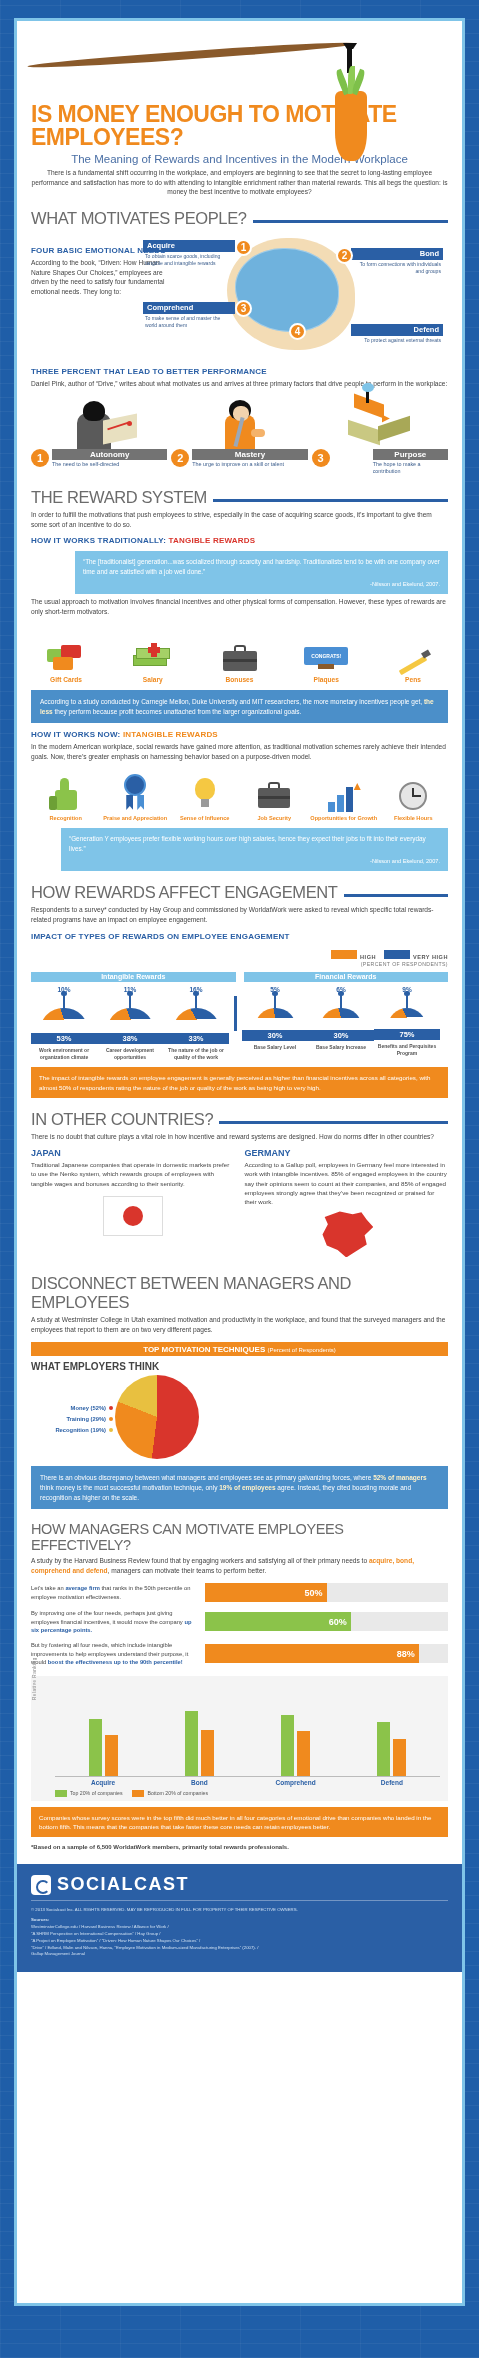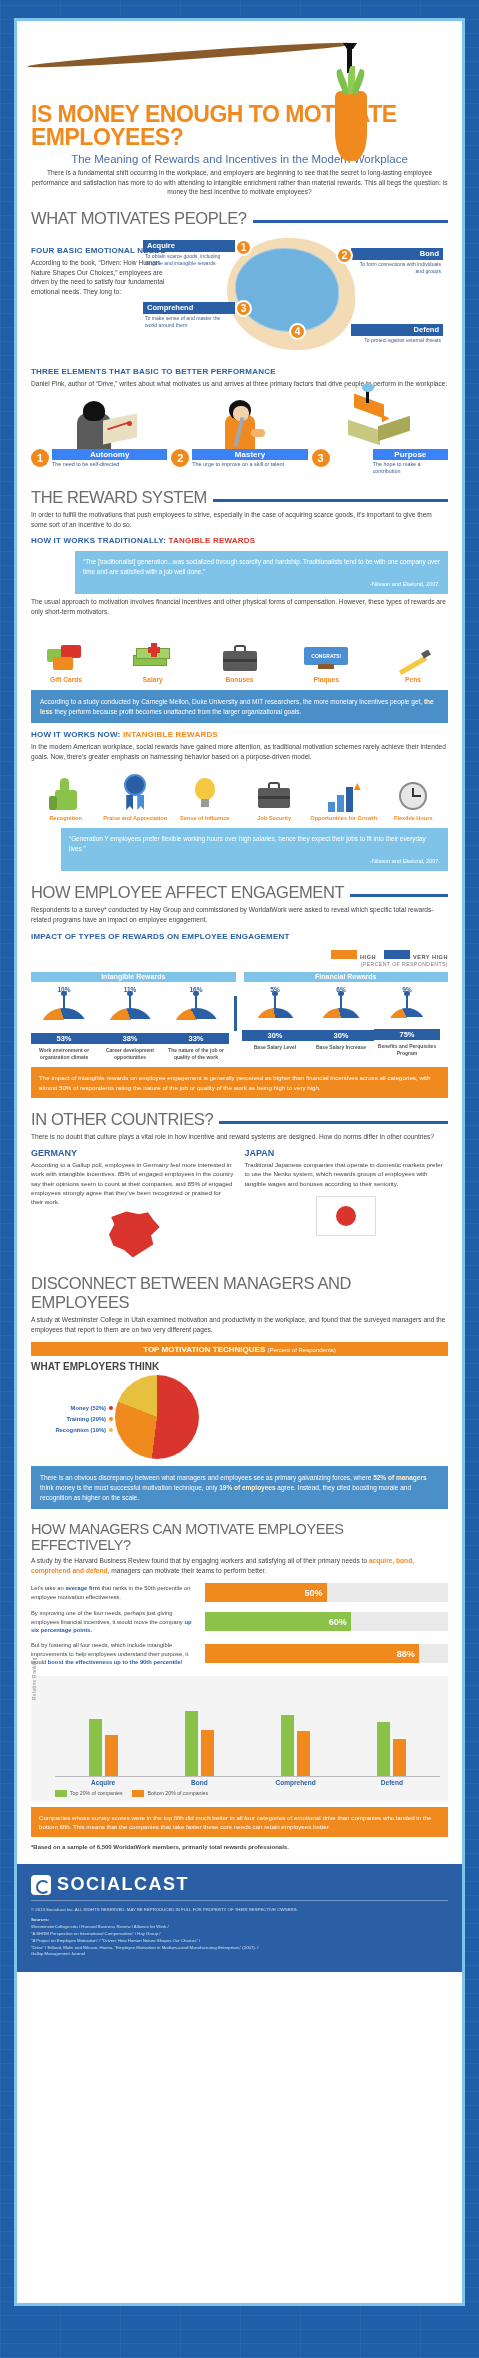--- a/index.html
+++ b/index.html
@@ -74,21 +74,21 @@
   
   .three { display: flex; gap: 4px; margin-top: 6px; }
   .three .cell { flex: 1; position: relative; }
   .three .art { height: 54px; display: flex; align-items: flex-end; justify-content: center; }
   .three .cap { display: flex; align-items: flex-start; gap: 3px; }
   .three .cnum {
     width: 18px; height: 18px; border-radius: 50%; background: #f08a1e; color: #fff;
     font-size: 11px; font-weight: bold; display: flex; align-items: center;
     justify-content: center; flex: 0 0 18px;
   }
-  .three .cbar { background: #3b82f6; color: #fff; font-size: 8px; font-weight: bold; padding: 1px 6px; text-align: center; }
+  .three .cbar { background: #737373; color: #fff; font-size: 8px; font-weight: bold; padding: 1px 6px; text-align: center; }
   .three .cdesc { font-size: 5.4px; color: #3b5d8c; line-height: 1.35; margin-top: 1.5px; }
 
   
   .quote {
     background: #7fc4e8; color: #fff; font-size: 6.4px; line-height: 1.5;
     padding: 6px 8px; margin-top: 6px; font-style: normal;
   }
   .quote .src { display: block; text-align: right; font-size: 5.6px; margin-top: 3px; }
   .bluebox { background: #4b8fc9; color: #fff; font-size: 6.5px; line-height: 1.5; padding: 7px 9px; margin-top: 7px; }
   .bluebox b { color: #fff2c9; }
@@ -226,21 +226,21 @@
       </div>
       <div class="num" style="left:204px;top:68px;">3</div>
 
       <div class="lbl r" style="left:320px;top:92px;">
         <div class="bar">Defend</div>
         <div class="desc">To protect against external threats</div>
       </div>
       <div class="num" style="left:258px;top:91px;">4</div>
     </div>
 
-    <div class="sub-head">THREE ELEMENTS THAT BASIC TO BETTER PERFORMANCE</div>
+    <div class="sub-head">THREE PERCENT THAT LEAD TO BETTER PERFORMANCE</div>
     <div class="body-txt">Daniel Pink, author of “Drive,” writes about what motivates us and arrives at three primary factors that drive people to perform in the workplace:</div>
 
     <div class="three">
       <div class="cell">
         <div class="art">
           <div style="position:relative;width:72px;height:50px;">
             <div style="position:absolute;left:14px;top:14px;width:34px;height:36px;background:#5a5a5a;border-radius:10px 10px 0 0;"></div>
             <div style="position:absolute;left:20px;top:2px;width:22px;height:20px;background:#111;border-radius:50% 50% 40% 40%;"></div>
             <div style="position:absolute;left:40px;top:18px;width:34px;height:24px;background:#e8e0c0;transform:skewY(-12deg);"></div>
             <div style="position:absolute;left:44px;top:26px;width:22px;height:2px;background:#d9352c;transform:rotate(-18deg);"></div>
@@ -439,21 +439,21 @@
     </div>
 
     <div class="quote" style="margin-left:30px;">
       <span>“Generation Y employees prefer flexible working hours over high salaries, hence they expect their jobs to fit into their everyday lives.”</span>
       <span class="src">-Nilsson and Ekelund, 2007.</span>
     </div>
   </div>
 
   <div class="pad">
     <div class="sec-head">
-      <span>HOW EMPLOYEE AFFECT ENGAGEMENT</span>
+      <span>HOW REWARDS AFFECT ENGAGEMENT</span>
         <span class="rule"></span>
     </div>
     <div class="body-txt">Respondents to a survey* conducted by Hay Group and commissioned by WorldatWork were asked to reveal which specific total rewards-related programs have an impact on employee engagement.</div>
     <div class="sub-head">IMPACT OF TYPES OF REWARDS ON EMPLOYEE ENGAGEMENT</div>
 
     <div class="legend">
       <span><span class="sw" style="background:#f08a1e;"></span><span class="lbltxt">HIGH</span></span>
       <span><span class="sw" style="background:#2a5fa5;"></span><span class="lbltxt">VERY HIGH</span></span>
     </div>
     <div class="legend-note">(PERCENT OF RESPONDENTS)</div>
@@ -526,33 +526,33 @@
 
   <div class="pad">
     <div class="sec-head">
       <span>IN OTHER COUNTRIES?</span>
         <span class="rule"></span>
     </div>
     <div class="body-txt">There is no doubt that culture plays a vital role in how incentive and reward systems are designed. How do norms differ in other countries?</div>
 
     <div class="ctry-row">
       <div class="ctry">
-        <div class="nm">GERMANY</div>
-        <div class="tx">According to a Gallup poll, employees in Germany feel more interested in work with intangible incentives. 85% of engaged employees in the country say their opinions seem to count at their companies, and 85% of engaged employees strongly agree that they’ve been recognized or praised for their work.</div>
-        <div class="flagbox">
-          <div style="width:54px;height:46px;background:#d9352c;clip-path:polygon(38% 0,62% 6%,78% 2%,88% 18%,100% 34%,84% 52%,88% 72%,66% 88%,50% 100%,34% 84%,14% 74%,6% 50%,16% 28%,10% 12%,24% 6%);"></div>
-        </div>
-      </div>
-      <div class="ctry">
         <div class="nm">JAPAN</div>
         <div class="tx">Traditional Japanese companies that operate in domestic markets prefer to use the Nenko system, which rewards groups of employees with tangible wages and bonuses according to their seniority.</div>
         <div class="flagbox">
           <div style="width:60px;height:40px;background:#fff;border:1px solid #ddd;display:flex;align-items:center;justify-content:center;">
             <div style="width:20px;height:20px;border-radius:50%;background:#d9352c;"></div>
           </div>
+        </div>
+      </div>
+      <div class="ctry">
+        <div class="nm">GERMANY</div>
+        <div class="tx">According to a Gallup poll, employees in Germany feel more interested in work with intangible incentives. 85% of engaged employees in the country say their opinions seem to count at their companies, and 85% of engaged employees strongly agree that they’ve been recognized or praised for their work.</div>
+        <div class="flagbox">
+          <div style="width:54px;height:46px;background:#d9352c;clip-path:polygon(38% 0,62% 6%,78% 2%,88% 18%,100% 34%,84% 52%,88% 72%,66% 88%,50% 100%,34% 84%,14% 74%,6% 50%,16% 28%,10% 12%,24% 6%);"></div>
         </div>
       </div>
     </div>
   </div>
 
   <div class="pad">
     <div class="sec-head">
       <span>DISCONNECT BETWEEN MANAGERS AND EMPLOYEES</span>
         <span class="rule"></span>
     </div>

